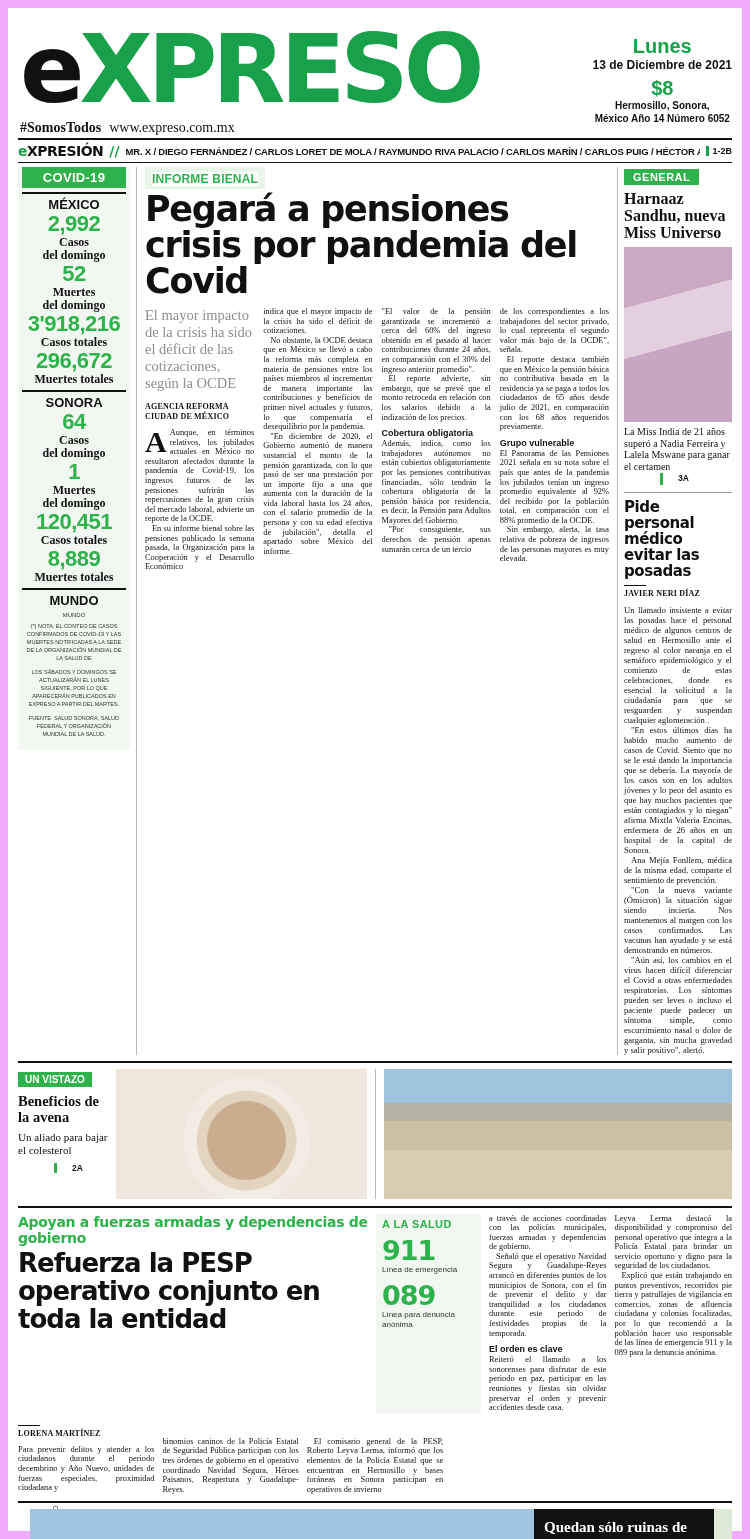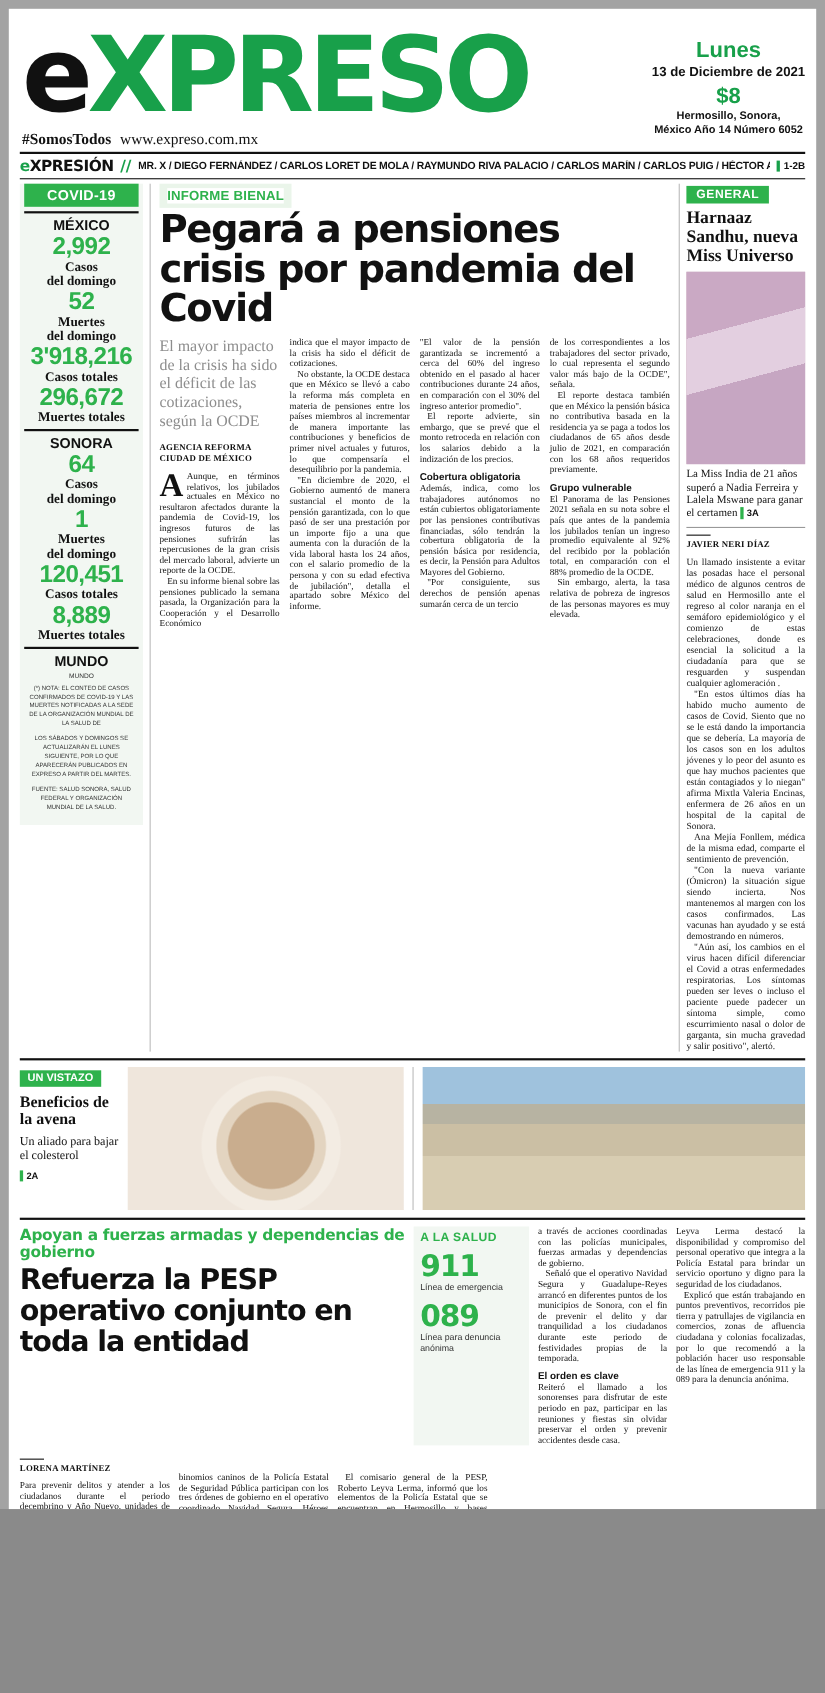--- a/index.html
+++ b/index.html
@@ -1,17 +1,17 @@
 <!DOCTYPE html>
 <html><head>
 <meta charset="utf-8">
 <style>
   html,body{margin:0;padding:0;background:#8a8a8a;}
   body{font-family:"Liberation Serif",serif;}
-  .page{width:750px;height:1372px;background:#a3a3a3;position:relative;overflow:hidden;
+  .page{width:750px;height:1539px;background:#f0abfc;position:relative;overflow:hidden;
         box-sizing:border-box;padding:0;}
   .inner{position:absolute;left:8px;top:8px;width:734px;height:1523px;background:#fff;}
 
   
   .masthead{position:relative;height:130px;}
   .logo{position:absolute;left:12px;top:14px;font-family:"DejaVu Sans",sans-serif;
         font-weight:bold;font-size:95px;letter-spacing:-5px;line-height:95px;color:#18a04a;}
   .logo .e{color:#111;}
   .hashline{position:absolute;left:12px;top:112px;font-family:"Liberation Serif",serif;
         font-weight:bold;font-size:14px;color:#111;}
@@ -86,21 +86,21 @@
 
   
   .teasers{display:flex;margin:6px 10px 0 10px;border-top:2px solid #111;padding-top:6px;}
   .teaser{flex:1;display:flex;gap:6px;}
   .teaser .tt{width:92px;flex:none;}
   .teaser .tp{flex:1;height:130px;overflow:hidden;position:relative;}
   .t-h{font-family:"Liberation Serif",serif;font-weight:bold;font-size:14.5px;line-height:16px;
         color:#111;margin:6px 0 6px 0;}
   .t-d{font-family:"Liberation Serif",serif;font-size:11px;line-height:13px;color:#111;}
   .pgmark{font-family:"Liberation Sans",sans-serif;font-weight:bold;font-size:8.5px;color:#111;
-        border-left:3px solid #2eb24c;padding-left:3px;margin-top:6px;display:inline-block;}
+        border-left:3px solid #2eb24c;padding-left:15px;margin-top:6px;display:inline-block;margin-left:36px;}
   .tsep{width:1px;background:#bbb;margin:0 8px;}
 
   
   .pesp{margin:7px 10px 0 10px;border-top:2px solid #111;padding-top:6px;}
   .pesp-top{display:flex;}
   .pesp-left{width:350px;flex:none;}
   .pesp-kick{font-family:"DejaVu Sans",sans-serif;font-weight:bold;font-size:14px;line-height:16px;
         color:#2eb24c;letter-spacing:-0.3px;}
   .pesp-h1{font-family:"DejaVu Sans",sans-serif;font-weight:bold;font-size:26px;line-height:28px;
         color:#111;letter-spacing:-1px;margin-top:3px;}
@@ -258,20 +258,21 @@
       <div style="background:#2eb24c;color:#fff;display:inline-block;padding:2px 9px;font-family:'Liberation Sans',sans-serif;font-weight:bold;font-size:11px;letter-spacing:0.5px;">GENERAL</div>
       <div class="r-h2">Harnaaz Sandhu, nueva Miss Universo</div>
       <div class="r-photo">
             <div class="ph ph-miss"></div>
           </div>
       <div class="r-cap">
         <span>La Miss India de 21 años superó a Nadia Ferreira y Lalela Mswane para ganar el certamen</span>
         <span class="pgmark" style="margin-top:0">3A</span>
       </div>
       <div style="border-top:1px solid #999;margin-top:7px;"></div>
+      <div class="r-h3">Pide personal médico evitar las posadas</div>
       <div class="shortrule"></div>
       <div class="byline" style="margin-top:2px">JAVIER NERI DÍAZ</div>
       <div class="bodytxt" style="font-size:8.6px;line-height:10px">
         <p class="first">Un llamado insistente a evitar las posadas hace el personal médico de algunos centros de salud en Hermosillo ante el regreso al color naranja en el semáforo epidemiológico y el comienzo de estas celebraciones, donde es esencial la solicitud a la ciudadanía para que se resguarden y suspendan cualquier aglomeración .</p>
         <p>"En estos últimos días ha habido mucho aumento de casos de Covid. Siento que no se le está dando la importancia que se debería. La mayoría de los casos son en los adultos jóvenes y lo peor del asunto es que hay muchos pacientes que están contagiados y lo niegan" afirma Mixtla Valeria Encinas, enfermera de 26 años en un hospital de la capital de Sonora.</p>
         <p>Ana Mejía Fonllem, médica de la misma edad, comparte el sentimiento de prevención.</p>
         <p>"Con la nueva variante (Ómicron) la situación sigue siendo incierta. Nos mantenemos al margen con los casos confirmados. Las vacunas han ayudado y se está demostrando en números.</p>
         <p>"Aún así, los cambios en el virus hacen difícil diferenciar el Covid a otras enfermedades respiratorias. Los síntomas pueden ser leves o incluso el paciente puede padecer un síntoma simple, como escurrimiento nasal o dolor de garganta, sin mucha gravedad y salir positivo", alertó.</p>
       </div>
     </div>

